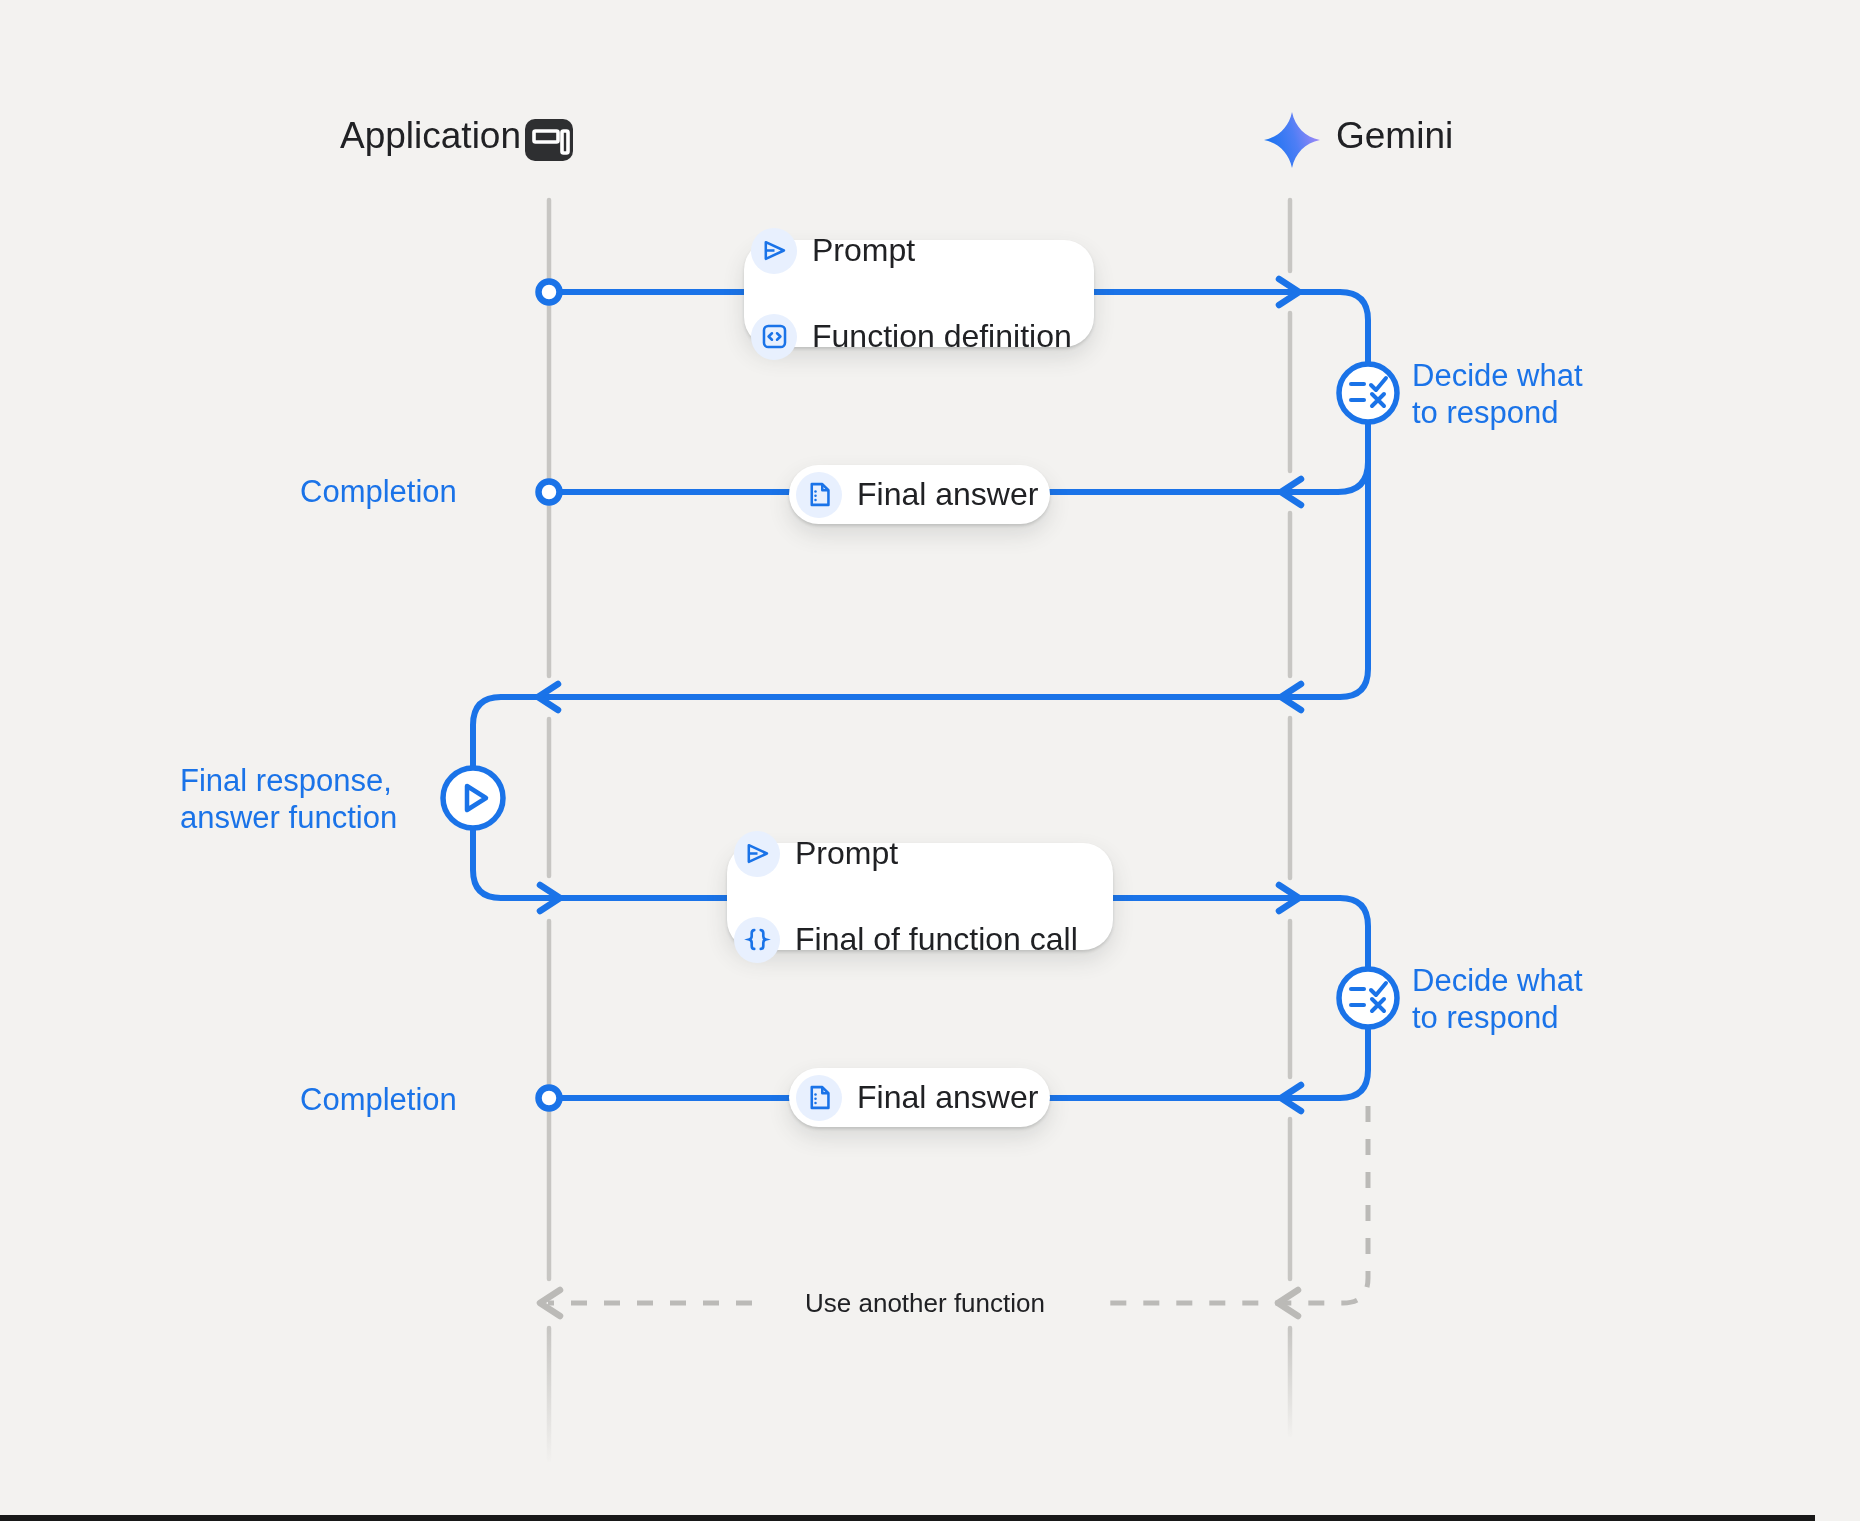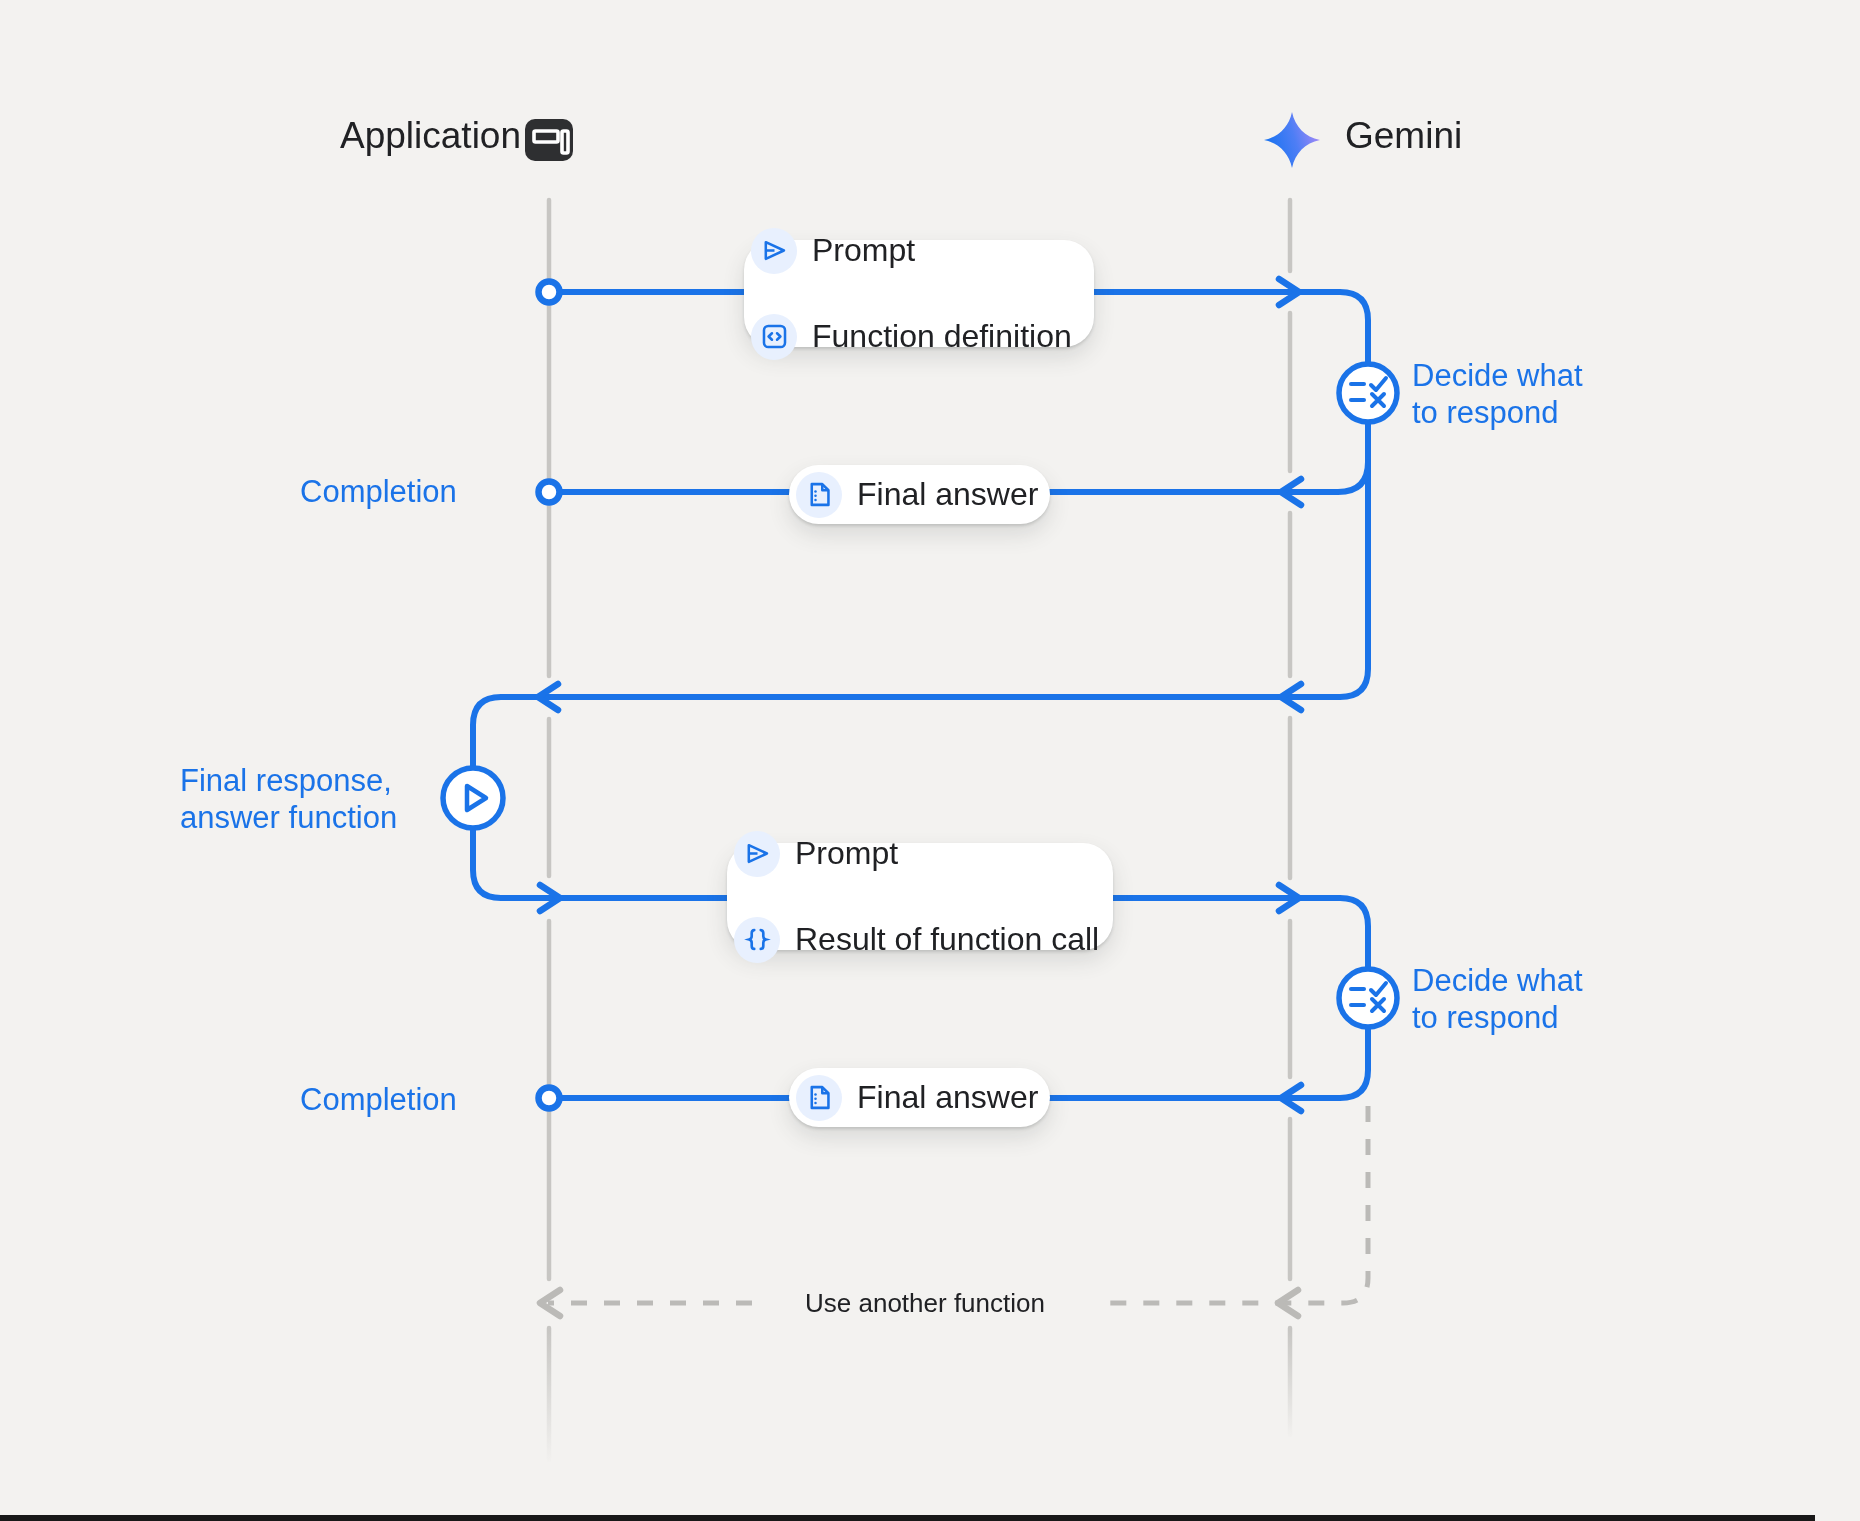--- a/index.html
+++ b/index.html
@@ -163,21 +163,21 @@
       <symbol id="i-braces" viewBox="0 0 24 24">
         <path d="M9.3 4.2 C7.6 4.2 7.2 5.3 7.2 6.9 L7.2 9.4 C7.2 11 6.2 11.7 5.1 12 C6.2 12.3 7.2 13 7.2 14.6 L7.2 17.1 C7.2 18.7 7.6 19.8 9.3 19.8" fill="none" stroke="#1a73e8" stroke-width="2.2" stroke-linecap="round"></path>
         <path d="M14.7 4.2 C16.4 4.2 16.8 5.3 16.8 6.9 L16.8 9.4 C16.8 11 17.8 11.7 18.9 12 C17.8 12.3 16.8 13 16.8 14.6 L16.8 17.1 C16.8 18.7 16.4 19.8 14.7 19.8" fill="none" stroke="#1a73e8" stroke-width="2.2" stroke-linecap="round"></path>
       </symbol>
     </defs>
   </svg>
 
   <div class="abs actor" style="left:340px;top:115px;">
     <span>Application</span>
   </div>
-  <div class="abs actor" style="left:1336px;top:115px;margin-left:9px;">
+  <div class="abs actor" style="left:1336px;top:115px;">
     <span>Gemini</span>
   </div>
 
   <div class="card" style="left:744px;top:240px;width:350px;height:107px;">
     <div class="crow">
       <span class="icon-circle">
           <svg>
             <use href="#i-send"></use>
           </svg>
         </span>
@@ -213,21 +213,21 @@
           </svg>
         </span>
       <span class="card-label">Prompt</span>
     </div>
     <div class="crow">
       <span class="icon-circle">
           <svg>
             <use href="#i-braces"></use>
           </svg>
         </span>
-      <span class="card-label">Result of function call</span>
+      <span class="card-label">Final of function call</span>
     </div>
   </div>
 
   <div class="card single" style="left:789px;top:1068px;width:261px;height:59px;border-radius:29.5px;">
     <div class="crow">
       <span class="icon-circle">
           <svg>
             <use href="#i-doc"></use>
           </svg>
         </span>

